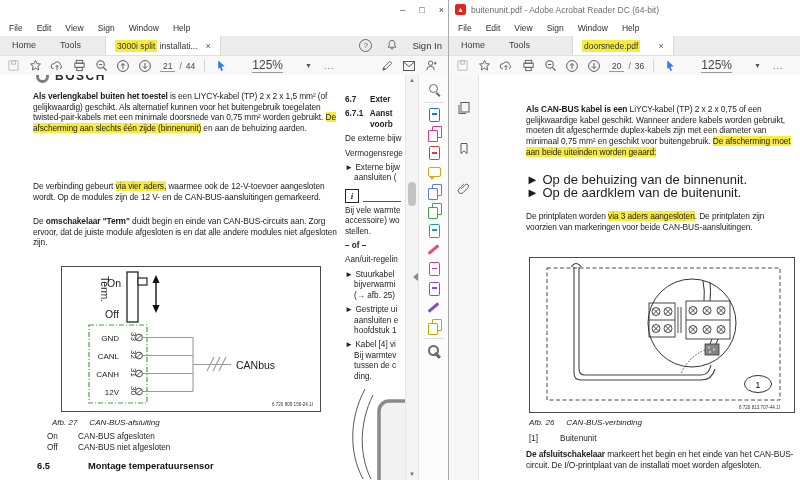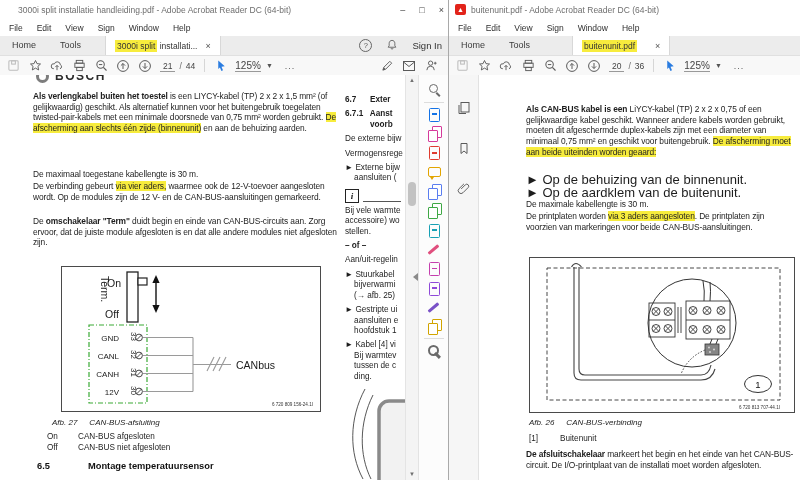--- a/index.html
+++ b/index.html
@@ -27,21 +27,21 @@
   .tab-close{color:#555;font-size:9px}
   .tabbar-right{position:absolute;right:6px;top:0;height:19px;display:flex;align-items:center;gap:14px}
   .signin{font-size:9.5px;color:#333}
   .toolbar{height:19px;background:#f8f8f8;border-bottom:1px solid #cfcfcf;display:flex;align-items:center;padding-left:2px}
   .tb{display:flex;align-items:center;justify-content:center;width:22px;height:17px}
   .tb svg{display:block}
   .tb-sep{width:1px;height:13px;background:#d6d6d6;margin:0 5px}
   .pagefield{font-size:8.5px;color:#444;margin:0 4px;white-space:nowrap}
   .pagefield .cur{border-bottom:1px solid #999;padding:0 3px}
   .pagefield .sep{margin:0 4px;color:#666}
-  .zoomfield{font-size:10px;color:#444;margin:0 3px;border-bottom:1px solid transparent;white-space:nowrap}
+  .zoomfield{font-size:12px;color:#444;margin:0 20px;border-bottom:1px solid transparent;white-space:nowrap}
   .caret{font-size:7px;color:#555;margin:0 6px 0 2px}
   .more-dots{font-size:9px;color:#555;letter-spacing:1px;margin:0 6px}
   .tb-right{margin-left:auto;display:flex;align-items:center}
 
   
   .docarea{position:absolute;top:75px;left:0;right:0;bottom:0;background:#fff;overflow:hidden}
   .para{position:absolute;font-size:8.4px;line-height:10.7px;color:#1d1d1d;letter-spacing:-0.1px}
   .b{font-weight:bold}
   .hl{background:#f7ec3d}
   .fig-caption{position:absolute;font-size:8px;font-style:italic;color:#1d1d1d;white-space:nowrap}
@@ -99,21 +99,20 @@
   .sb-ic{width:29px;height:30px;display:flex;align-items:center;justify-content:center}
 
   svg text{font-family:"Liberation Sans",sans-serif}
   .figsvg{position:absolute}
 </style>
 </head>
 <body>
 
 <div class="win" id="winL">
   <div class="titlebar">
-    <span class="title-text" style="left:18px">3000i split installatie handleiding.pdf - Adobe Acrobat Reader DC (64-bit)</span>
     <span class="win-controls">
       <span>–</span>
       <span>□</span>
       <span>×</span>
     </span>
   </div>
   <div class="menubar">
     <span class="menu-item">File</span>
     <span class="menu-item">Edit</span>
     <span class="menu-item">View</span>
@@ -219,21 +218,20 @@
 
   <div class="docarea">
     <div class="logo-clip">
       <div class="logo-inner">
         <span class="logo-circ"></span>
         <span class="logo-word">BOSCH</span>
       </div>
     </div>
 
     <div class="para" style="left:33px;top:16px;width:308px"><span class="b">Als verlengkabel buiten het toestel</span><span> is een LIYCY-kabel (TP) 2 x 2 x 1,5 mm² (of gelijkwaardig) geschikt. Als alternatief kunnen voor het buitengebruik toegelaten twisted-pair-kabels met een minimale doorsnede van 0,75 mm² worden gebruikt. </span><span class="hl">De afscherming aan slechts één zijde (binnenunit)</span><span> en aan de behuizing aarden.</span></div>
-    <div class="para" style="left:33px;top:94px;width:308px"><span>De maximaal toegestane kabellengte is 30 m.</span></div>
     <div class="para" style="left:33px;top:106px;width:308px"><span>De verbinding gebeurt </span><span class="hl">via vier aders,</span><span> waarmee ook de 12-V-toevoer aangesloten wordt. Op de modules zijn de 12 V- en de CAN-BUS-aansluitingen gemarkeerd.</span></div>
     <div class="para" style="left:33px;top:141px;width:308px"><span>De </span><span class="b">omschakelaar "Term"</span><span> duidt begin en einde van CAN-BUS-circuits aan. Zorg ervoor, dat de juiste module afgesloten is en dat alle andere modules niet afgesloten zijn.</span></div>
 
     <svg class="figsvg" style="left:61px;top:191px" width="260" height="146" viewBox="0 0 260 146">
       <rect x="0.5" y="0.5" width="259" height="145" fill="#fff" stroke="#4a4a4a" stroke-width="1"></rect>
       <text transform="translate(40,10) rotate(90)" font-size="10.5" fill="#1a1a1a">Term.</text>
       <text x="46" y="21" font-size="10.5" fill="#1a1a1a">On</text>
       <text x="44" y="52" font-size="10.5" fill="#1a1a1a">Off</text>
       <rect x="66" y="6" width="11" height="50" fill="#fff" stroke="#222" stroke-width="1.3"></rect>
       <rect x="77" y="12" width="9" height="7" fill="#fff" stroke="#222" stroke-width="1.2"></rect>
@@ -406,21 +404,21 @@
     <span class="menu-item">Edit</span>
     <span class="menu-item">View</span>
     <span class="menu-item">Sign</span>
     <span class="menu-item">Window</span>
     <span class="menu-item">Help</span>
   </div>
   <div class="tabbar">
     <span class="tab-btn">Home</span>
     <span class="tab-btn">Tools</span>
     <div class="doc-tab" style="margin-left:30px">
-      <span><span class="hl">buitenunit.pdf</span></span>
+      <span><span class="hl">doorsnede.pdf</span></span>
       <span class="tab-close" style="margin-left:10px">×</span>
     </div>
   </div>
   <div class="toolbar">
     <span class="tb">
       <svg width="13" height="13" viewBox="0 0 14 14">
           <rect x="2" y="2" width="10" height="10" rx="1" fill="none" stroke="#bcbcbc" stroke-width="1.1"></rect>
           <rect x="5" y="2" width="4" height="3.5" fill="none" stroke="#bcbcbc" stroke-width="1.1"></rect>
         </svg>
     </span>
@@ -491,21 +489,20 @@
       <div class="sb-ic" style="margin-top:10px">
         <svg width="13" height="13" viewBox="0 0 14 14">
             <path d="M4.5 7.5 L9 3 a2.1 2.1 0 0 1 3 3 L6.5 11.5 a3 3 0 0 1 -4.3-4.3 L7.5 2" fill="none" stroke="#5a5a5a" stroke-width="1"></path>
           </svg>
       </div>
     </div>
 
     <div class="para" style="left:77px;top:29px;width:268px"><span class="b">Als CAN-BUS kabel is een</span><span> LiYCY-kabel (TP) 2 x 2 x 0,75 of een gelijkwaardige kabel geschikt. Wanneer andere kabels worden gebruikt, moeten dit afgeschermde duplex-kabels zijn met een diameter van minimaal 0,75 mm² en geschikt voor buitengebruik. </span><span class="hl">De afscherming moet aan beide uiteinden worden geaard:</span></div>
     <div class="bullet-line" style="left:77px;top:97px">► Op de behuizing van de binnenunit.</div>
     <div class="bullet-line" style="left:77px;top:110px">► Op de aardklem van de buitenunit.</div>
-    <div class="para" style="left:77px;top:124px;width:268px"><span>De maximale kabellengte is 30 m.</span></div>
     <div class="para" style="left:77px;top:136px;width:268px"><span>De printplaten worden </span><span class="hl">via 3 aders aangesloten</span><span>. De printplaten zijn voorzien van markeringen voor beide CAN-BUS-aansluitingen.</span></div>
 
     <svg class="figsvg" style="left:80px;top:182px" width="266" height="156" viewBox="0 0 266 156">
       <rect x="0.5" y="0.5" width="265" height="155" fill="#fff" stroke="#4a4a4a" stroke-width="1"></rect>
       <rect x="18" y="11" width="233" height="132" fill="none" stroke="#333" stroke-width="0.9" stroke-dasharray="4 2.5"></rect>
       <g stroke="#444" stroke-width="1.1" fill="none">
         <path d="M45 10 L45 116 Q45 123 52 123 L172 123 Q183 123 186 112"></path>
         <path d="M50 10 L50 112 Q50 118 56 118 L172 118 Q180 118 182 108"></path>
         <path d="M42.5 10 q4 -7 10 0"></path>
       </g>

